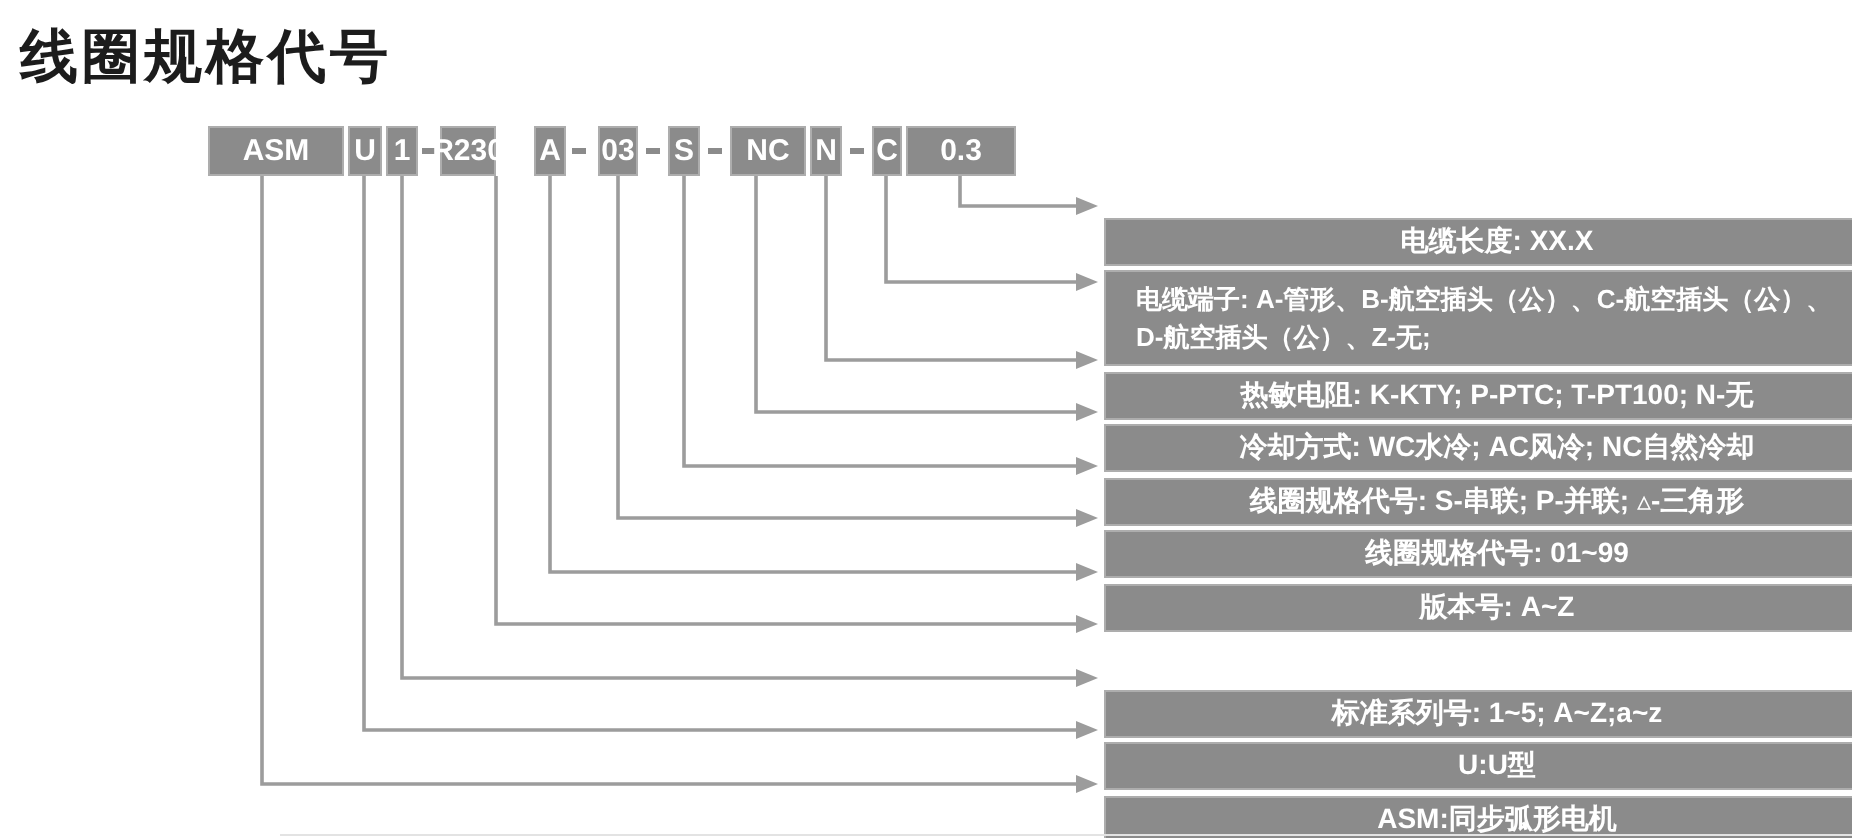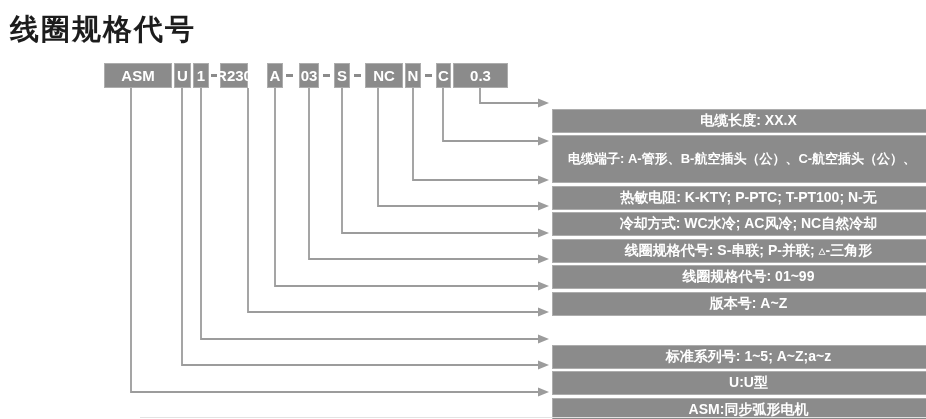--- a/index.html
+++ b/index.html
@@ -86,20 +86,21 @@
       <polygon points="538,307.5 538,316.5 549,312"></polygon>
       <polygon points="538,334.5 538,343.5 549,339"></polygon>
       <polygon points="538,360.5 538,369.5 549,365"></polygon>
       <polygon points="538,387.5 538,396.5 549,392"></polygon>
     </g>
   </svg>
 
   <div class="lg" style="top:91px">电缆长度: XX.X</div>
   <div class="lg multiline" style="top:117px">
     <span>电缆端子: A-管形、B-航空插头（公）、C-航空插头（公）、</span>
+    <span>D-航空插头（公）、Z-无;</span>
   </div>
   <div class="lg" style="top:168px">热敏电阻: K-KTY; P-PTC; T-PT100; N-无</div>
   <div class="lg" style="top:194px">冷却方式: WC水冷; AC风冷; NC自然冷却</div>
   <div class="lg" style="top:221px">线圈规格代号: S-串联; P-并联; ▵-三角形</div>
   <div class="lg" style="top:247px">线圈规格代号: 01~99</div>
   <div class="lg" style="top:274px">版本号: A~Z</div>
   <div class="lg" style="top:327px">标准系列号: 1~5; A~Z;a~z</div>
   <div class="lg" style="top:380px">ASM:同步弧形电机</div>
   <div class="lg" style="top:353px">U:U型</div>
 

